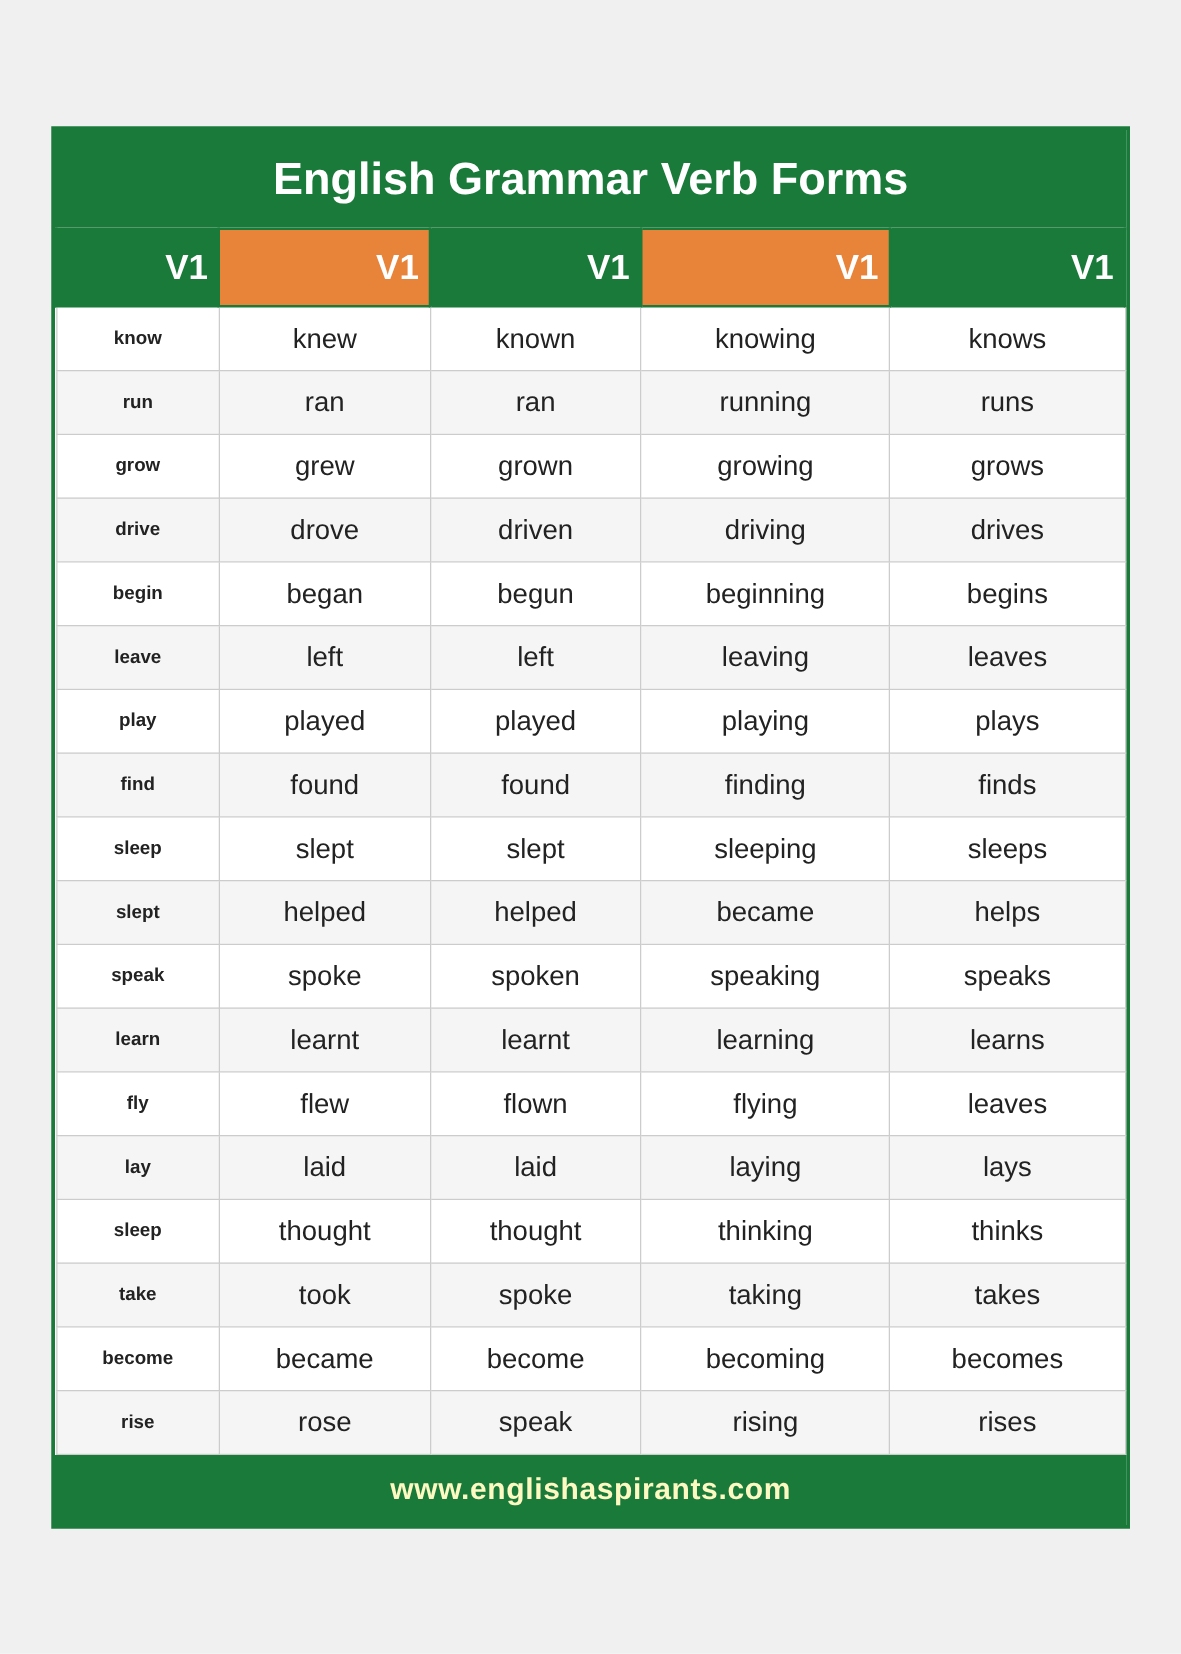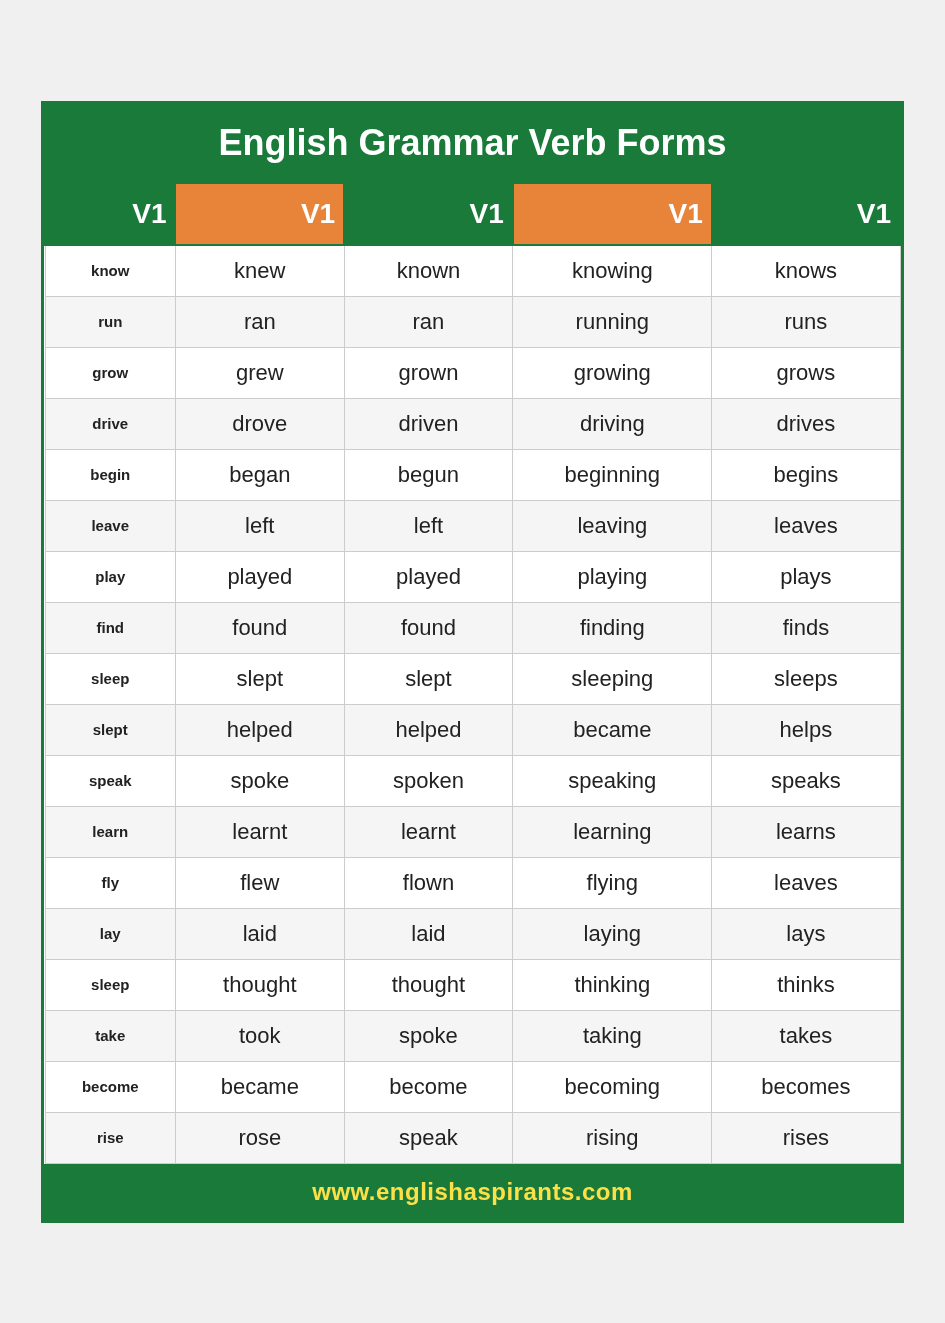--- a/index.html
+++ b/index.html
@@ -54,21 +54,21 @@
     }
     tbody tr:nth-child(odd) td {
       background: #ffffff;
     }
     tbody tr td:first-child {
       font-weight: 900;
       font-size: 15px;
     }
     .footer {
       background: #1a7a3a;
-      color: #fde047;
+      color: #fef9c3;
       text-align: center;
       padding: 14px 10px;
       font-size: 24px;
       font-weight: 600;
       letter-spacing: 0.5px;
     }
   </style>
 </head>
 <body>
 

